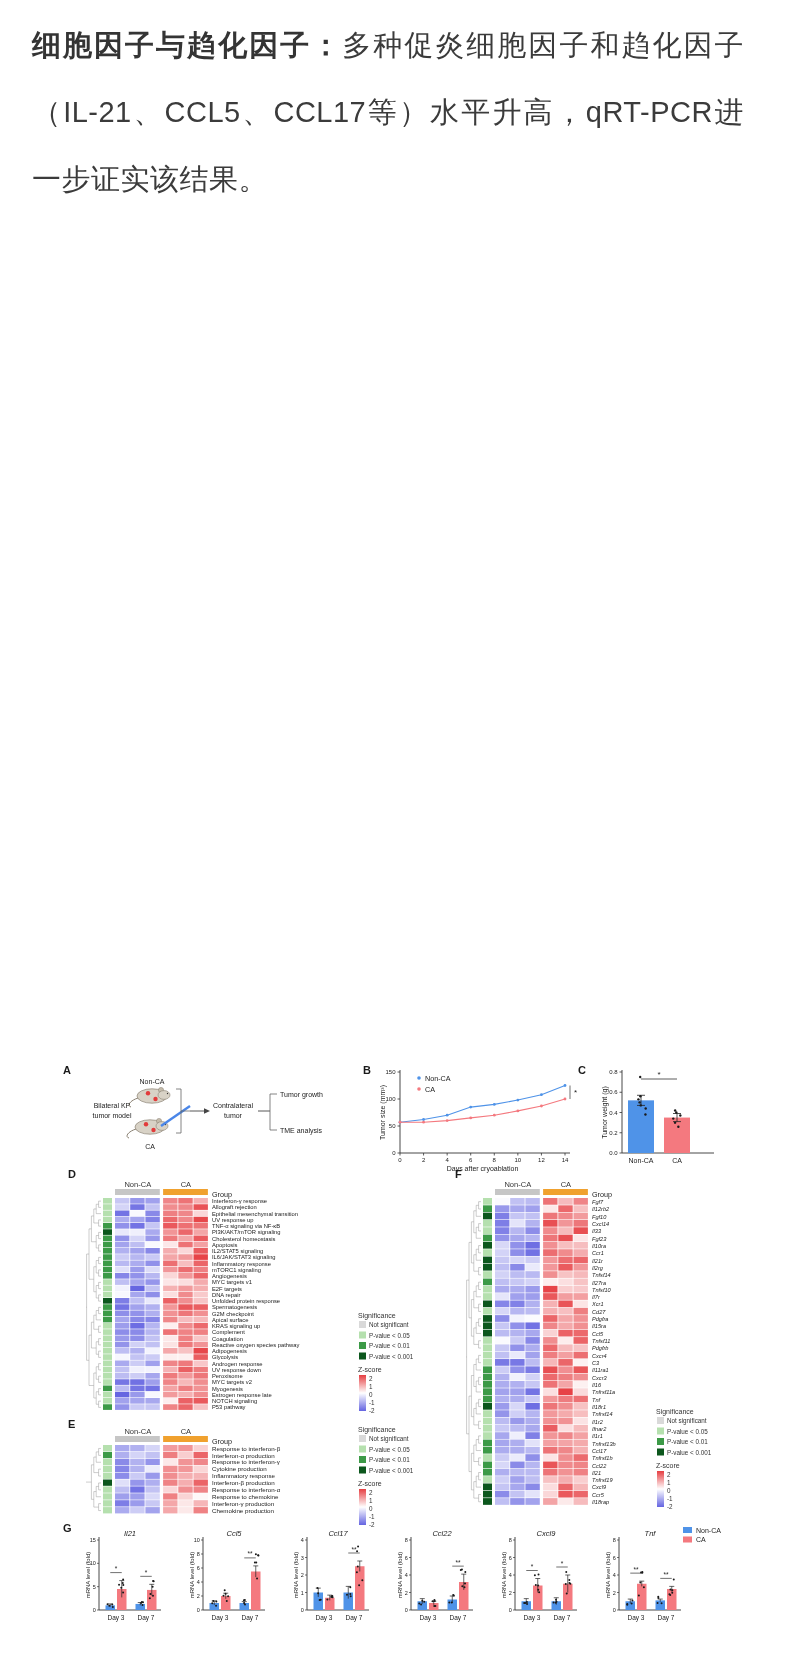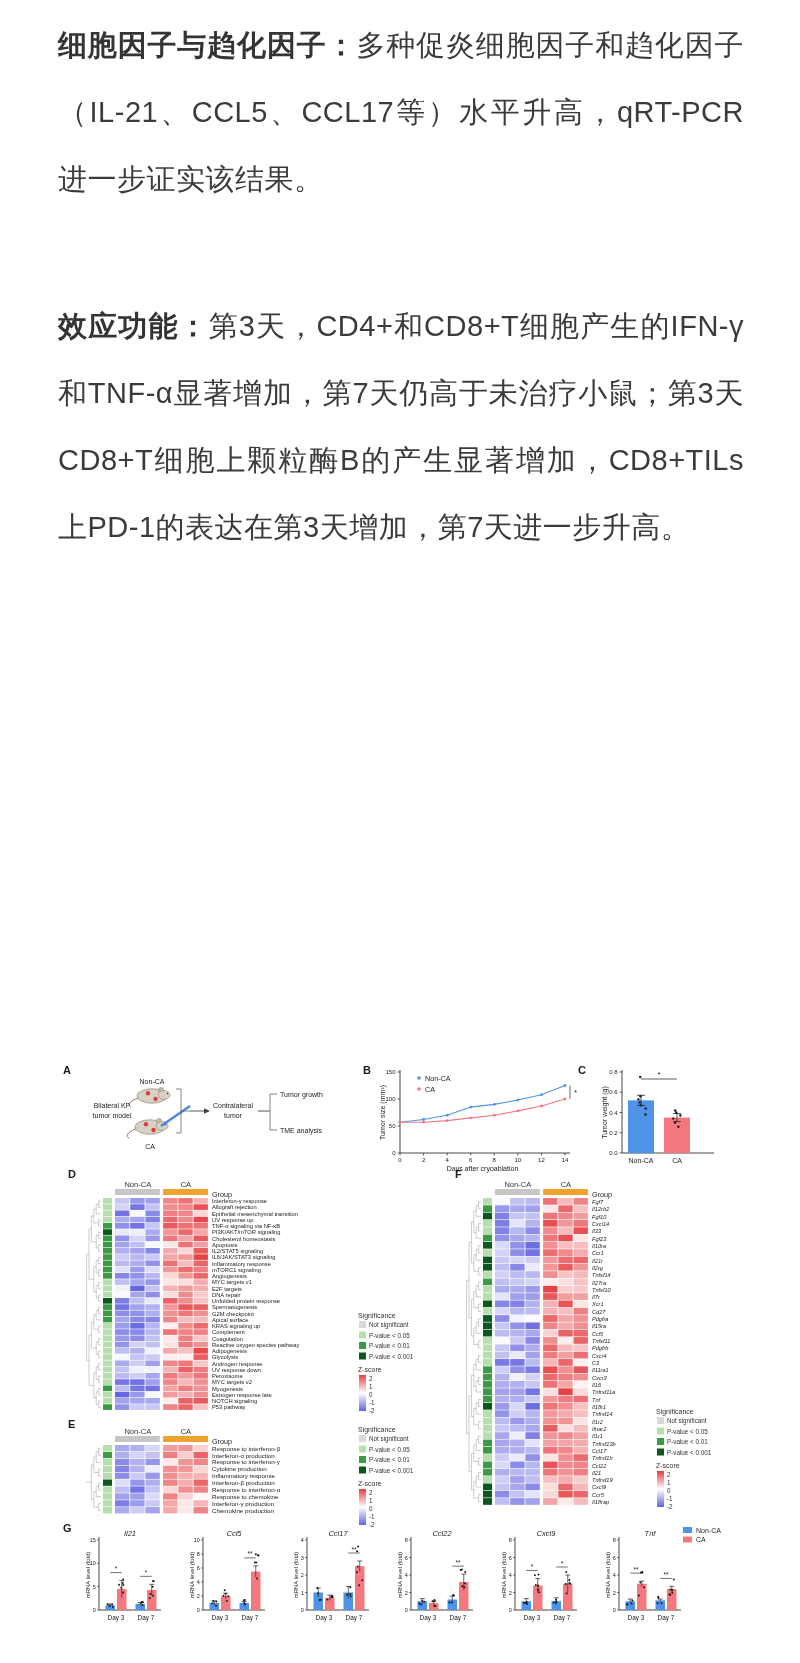--- a/index.html
+++ b/index.html
@@ -1,32 +1,31 @@
 <!DOCTYPE html>
 <html><head>
 <meta charset="utf-8">
 <style>
   *{margin:0;padding:0;box-sizing:border-box}
   html,body{background:#fff}
   .page{position:relative;width:800px;height:1663px;background:#ffffff;
         font-family:"Liberation Sans","DejaVu Sans",sans-serif;overflow:hidden}
-  .text-block{position:absolute;top:0;left:0;width:800px;padding:12px 56px 0 58px}
+  .text-block{position:absolute;top:0;left:0;width:800px;padding:12px 56px 0 32px}
   .para{font-size:29px;line-height:67px;color:#3b3b3b;text-align:justify;letter-spacing:.5px}
   .para .lead{font-weight:bold;color:#343434}
   .para+.para{margin-top:80px}
   .research-figure{position:absolute;top:1000px;left:0;width:800px;height:663px}
   svg text{font-family:"Liberation Sans","DejaVu Sans",sans-serif}
 </style>
 </head>
 <body>
 
 <div class="page">
   <section class="text-block">
     <p class="para"><span class="lead">细胞因子与趋化因子：</span><span class="body">多种促炎细胞因子和趋化因子（IL-21、CCL5、CCL17等）水平升高，qRT-PCR进一步证实该结果。</span></p>
-    <p class="para"><span class="lead">效应功能：</span><span class="body">第3天，CD4+和CD8+T细胞产生的IFN-γ和TNF-α显著增加，第7天仍高于未治疗小鼠；第3天CD8+T细胞上颗粒酶B的产生显著增加，CD8+TILs上PD-1的表达在第3天增加，第7天进一步升高。</span></p>
   </section>
 
   <figure class="research-figure">
     <svg id="figsvg" xmlns="http://www.w3.org/2000/svg" viewBox="0 1000 800 663" width="800" height="663">
         <defs>
           <linearGradient id="zgrad" x1="0" y1="0" x2="0" y2="1">
             <stop offset="0%" stop-color="#e63e42"></stop>
             <stop offset="50%" stop-color="#ffffff"></stop>
             <stop offset="100%" stop-color="#6464e1"></stop>
           </linearGradient>

